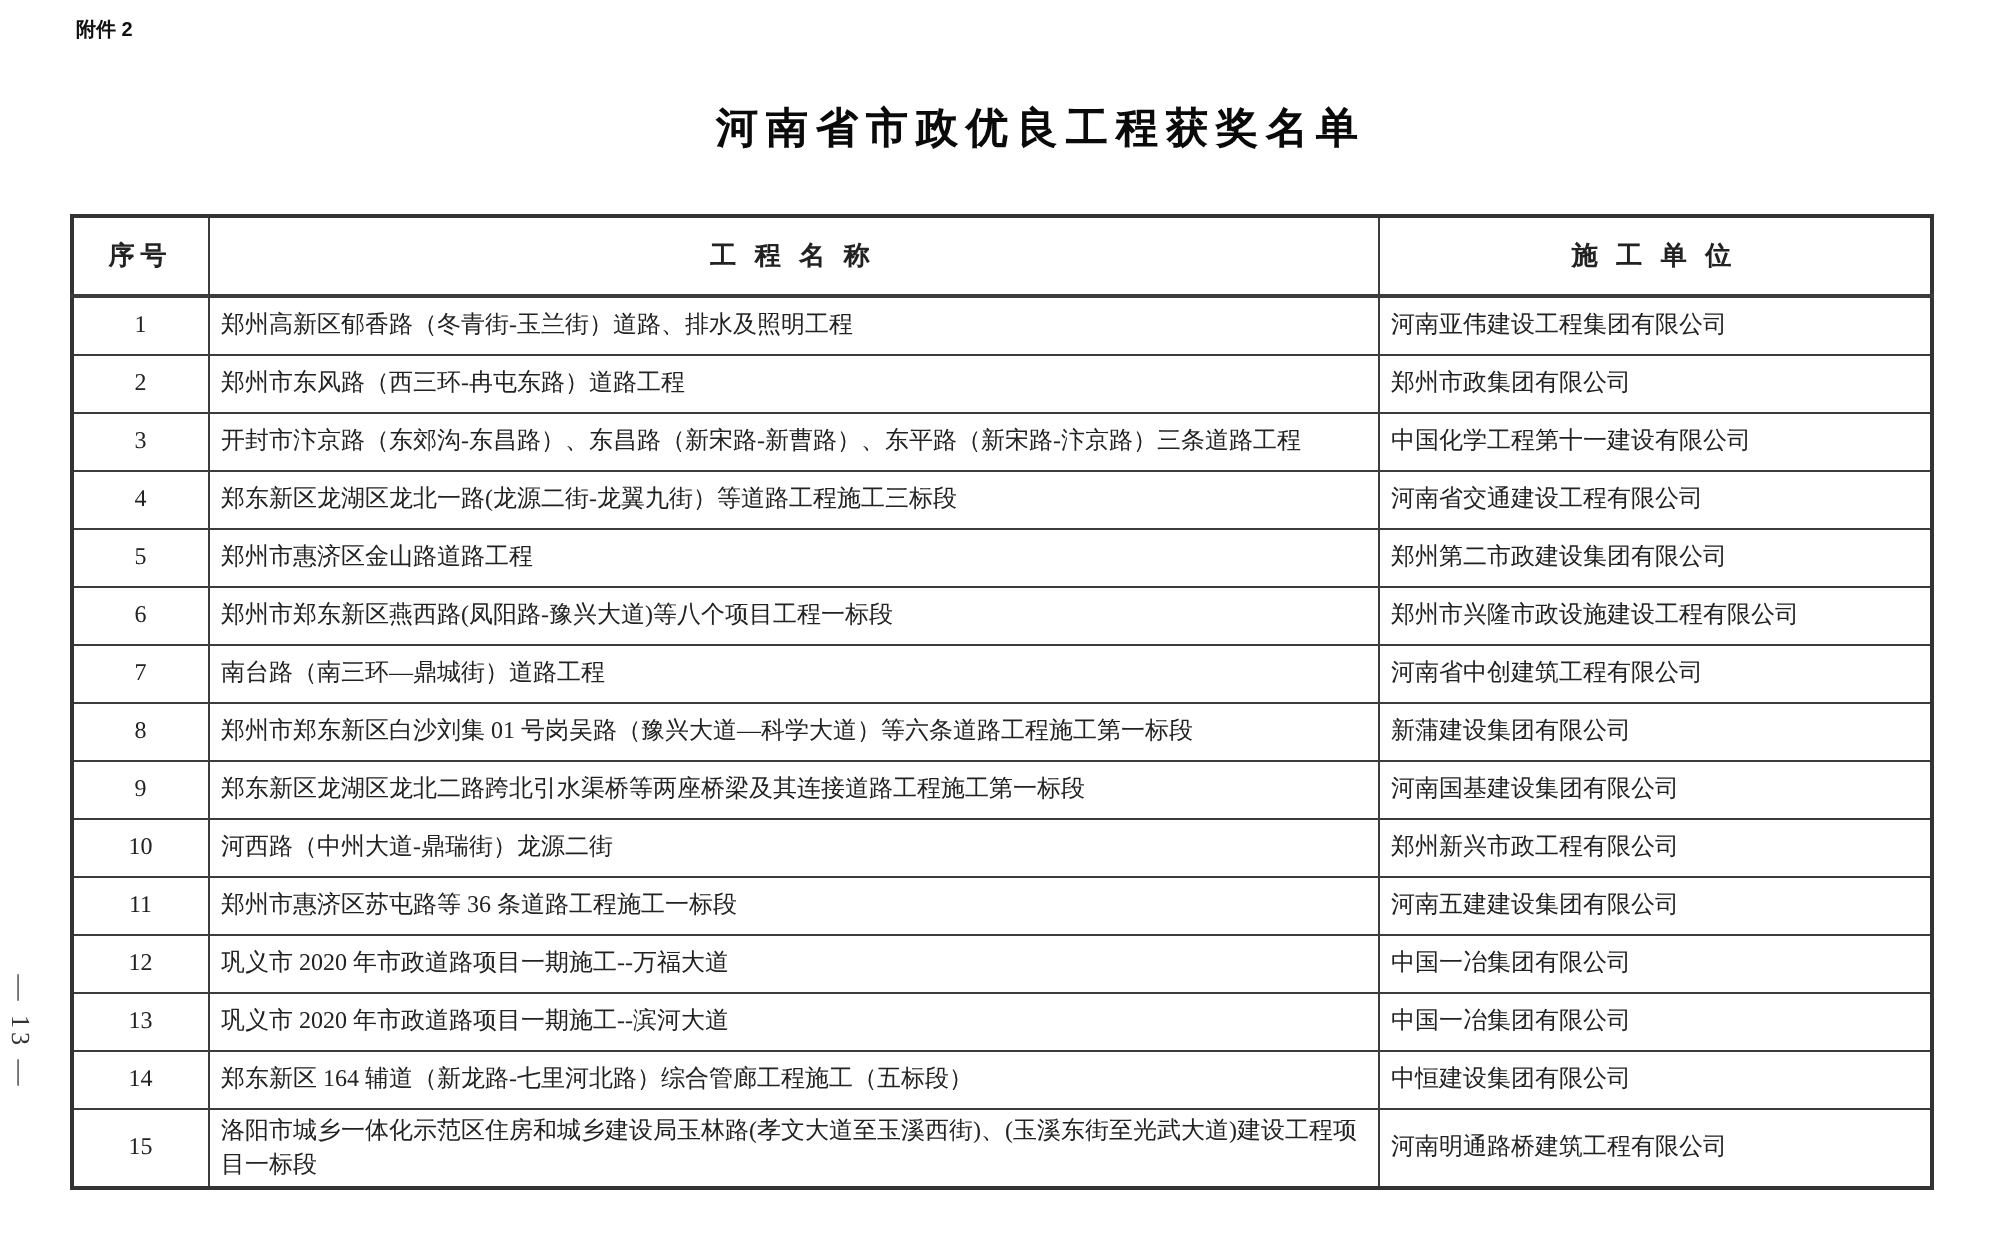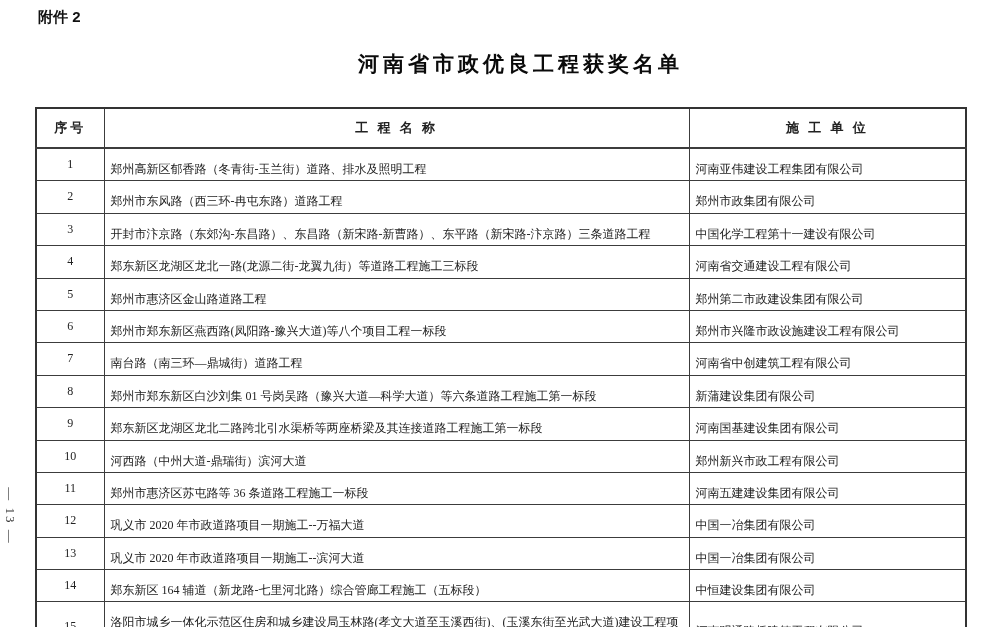--- a/index.html
+++ b/index.html
@@ -8,21 +8,21 @@
     position: relative;
     background: #ffffff;
     font-family: "Liberation Serif", "DejaVu Serif", serif;
     color: #1e1e1e;
     overflow: hidden;
   }
   .attachment-label {
     position: absolute;
     left: 38px; top: 8px;
     font-family: "Liberation Sans", "DejaVu Sans", sans-serif;
-    font-size: 15px;
+    font-size: 10px;
     font-weight: 600;
     color: #111;
   }
   .doc-title {
     position: absolute;
     left: 0; top: 50px;
     width: 100%;
     text-align: center;
     font-family: "Liberation Sans", "DejaVu Sans", sans-serif;
     font-size: 21px;
@@ -55,21 +55,21 @@
     border-bottom-width: 2px;
   }
   .award-table tbody tr { height: 29px; }
   .award-table tbody tr.tall-row { height: 38px; margin-top: 12px; }
   .col-no    { width: 68px; }
   .col-proj  { width: 585px; }
   .col-comp  { width: 277px; }
   .cell-no { text-align: center; }
   .cell-project, .cell-company {
     text-align: left;
-    padding: 12px 5px 2px 6px;
+    padding: 2px 5px 2px 6px;
   }
   .page-number {
     position: absolute;
     left: -26px; top: 508px;
     width: 72px;
     text-align: center;
     font-size: 13px;
     color: #333;
     transform: rotate(90deg);
     letter-spacing: 2px;
@@ -146,21 +146,21 @@
   </tr>
 
   <tr>
     <td class="cell-no">9</td>
     <td class="cell-project">郑东新区龙湖区龙北二路跨北引水渠桥等两座桥梁及其连接道路工程施工第一标段</td>
     <td class="cell-company">河南国基建设集团有限公司</td>
   </tr>
 
   <tr>
     <td class="cell-no">10</td>
-    <td class="cell-project">河西路（中州大道-鼎瑞街）滨河大道</td>
+    <td class="cell-project">河西路（中州大道-鼎瑞街）龙源二街</td>
     <td class="cell-company">郑州新兴市政工程有限公司</td>
   </tr>
 
   <tr>
     <td class="cell-no">11</td>
     <td class="cell-project">郑州市惠济区苏屯路等 36 条道路工程施工一标段</td>
     <td class="cell-company">河南五建建设集团有限公司</td>
   </tr>
 
   <tr>

